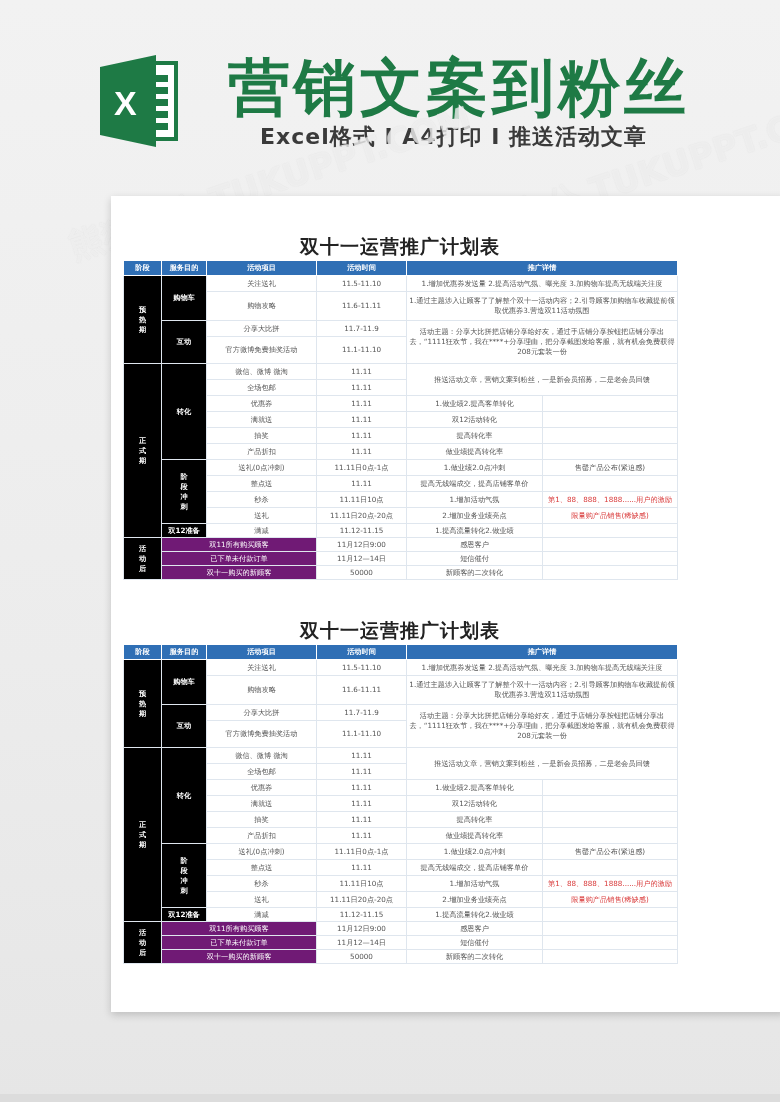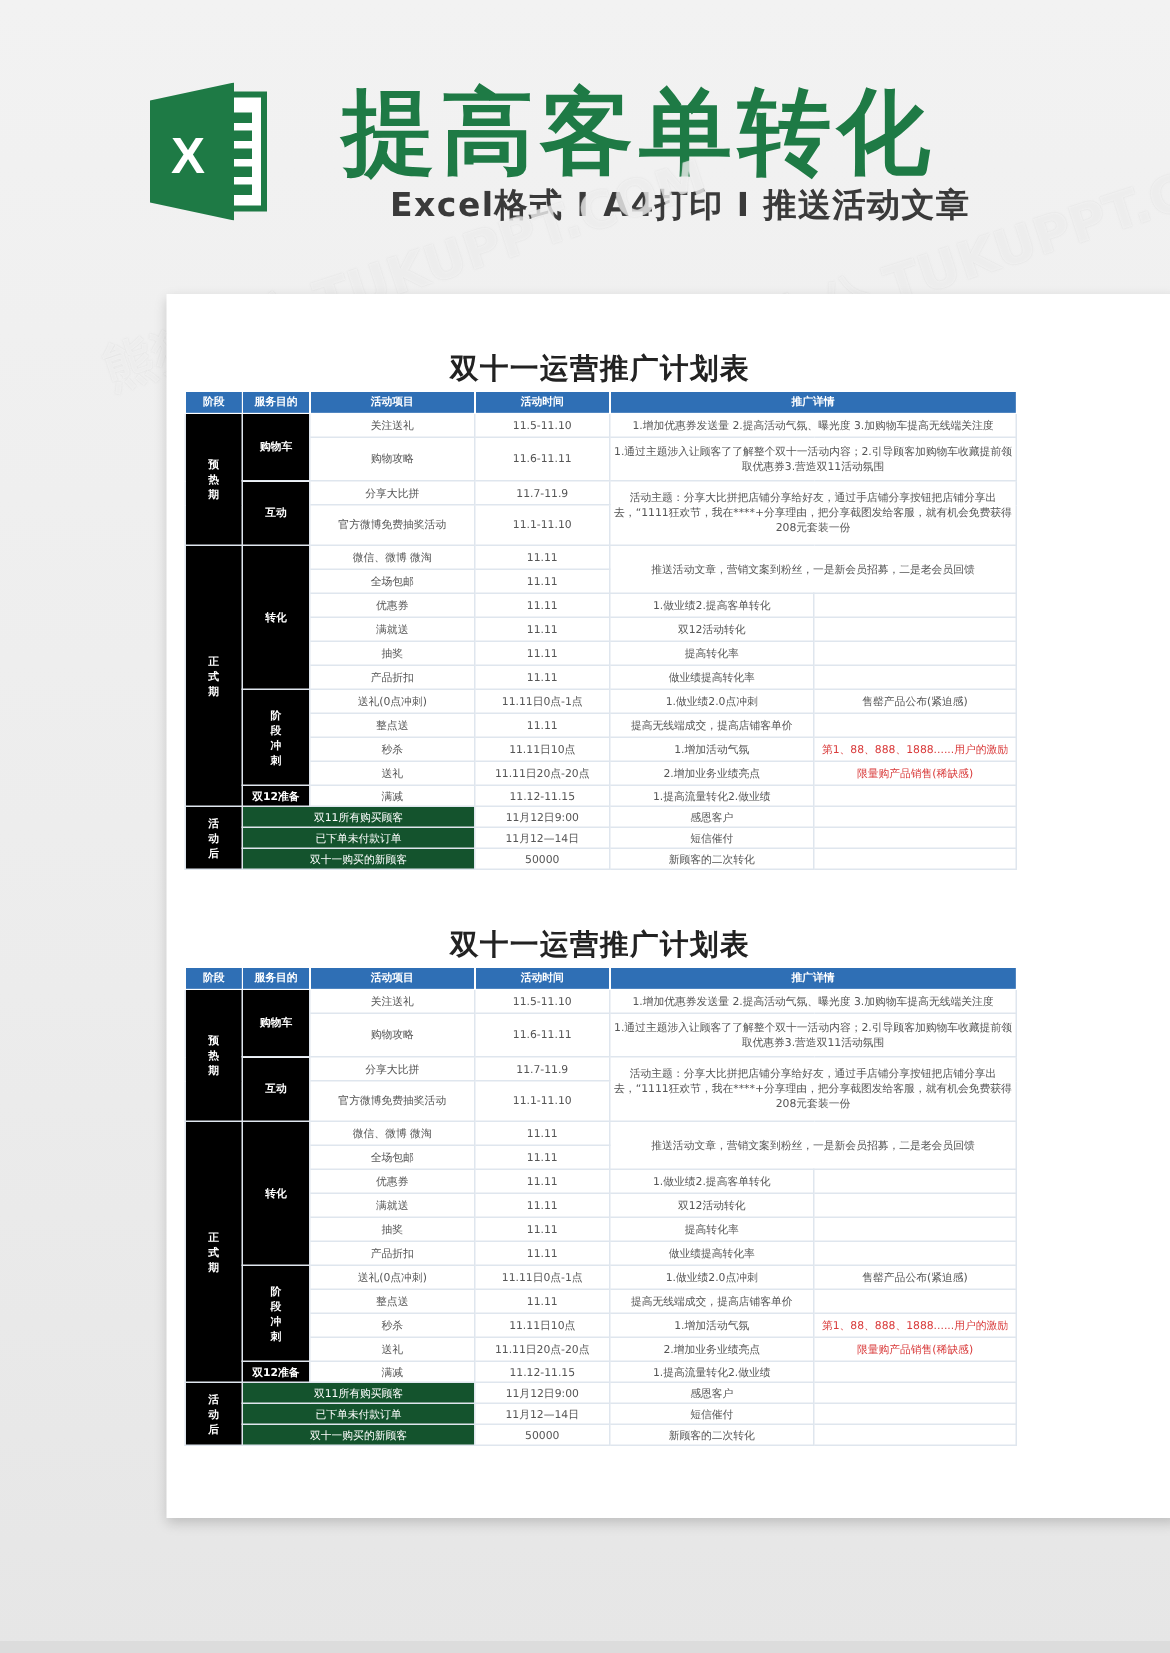--- a/index.html
+++ b/index.html
@@ -41,21 +41,21 @@
     }
     table.plan td, table.plan th {
       border: 1px solid #dfe6ee; padding: 0 2px; text-align: center;
       vertical-align: middle; overflow: hidden; line-height: 10px;
     }
     table.plan th {
       background: #2f6fb5; color: #fff; font-weight: bold; height: 14px;
       border: 1px solid #ffffff55;
     }
     td.blue { background: #000000; color: #fff; font-weight: bold; border-color: #5d8fc8; }
-    td.blue-plain { background: #14532d; color: #fff; border-color: #5d8fc8; margin-top: 16px; }
+    td.blue-plain { background: #701a75; color: #fff; border-color: #5d8fc8; margin-top: 16px; }
     td.left { text-align: left; }
     td.red { color: #d93a3a; }
     td.vert { line-height: 12px; }
     tr.h16 td { height: 15px; }
     tr.h14 td { height: 13px; }
     tr.h28 td { height: 28px; }
     tr.h26 td { height: 26px; }
     .footer-band {
       position: absolute; left: 0; top: 1094px; width: 780px; height: 8px; background: #dcdcdc;
     }
@@ -67,21 +67,21 @@
   <svg class="excel-logo" viewBox="0 0 78 92">
     <rect x="34" y="8" width="42" height="76" fill="#ffffff" stroke="#1e7a45" stroke-width="4"></rect>
     <rect x="42" y="20" width="26" height="7" fill="#1e7a45"></rect>
     <rect x="42" y="32" width="26" height="7" fill="#1e7a45"></rect>
     <rect x="42" y="44" width="26" height="7" fill="#1e7a45"></rect>
     <rect x="42" y="56" width="26" height="7" fill="#1e7a45"></rect>
     <rect x="42" y="68" width="26" height="7" fill="#1e7a45"></rect>
     <polygon points="0,12 56,0 56,92 0,80" fill="#1e7a45"></polygon>
     <text x="14" y="60" font-size="34" font-weight="bold" fill="#ffffff" font-family="Liberation Sans, sans-serif">X</text>
   </svg>
-  <div class="main-title">提高客单转化</div>
+  <div class="main-title">营销文案到粉丝</div>
   <div class="subtitle">Excel格式 I A4打印 I 推送活动文章</div>
 </div>
 
 <div class="watermark" style="left:60px; top:160px;">熊猫办公 TUKUPPT.COM</div>
 <div class="watermark" style="left:440px; top:150px;">熊猫办公 TUKUPPT.COM</div>
 
 <div class="paper">
 
   <div class="sheet" style="top:36px;">
     <div class="sheet-title">双十一运营推广计划表</div>

